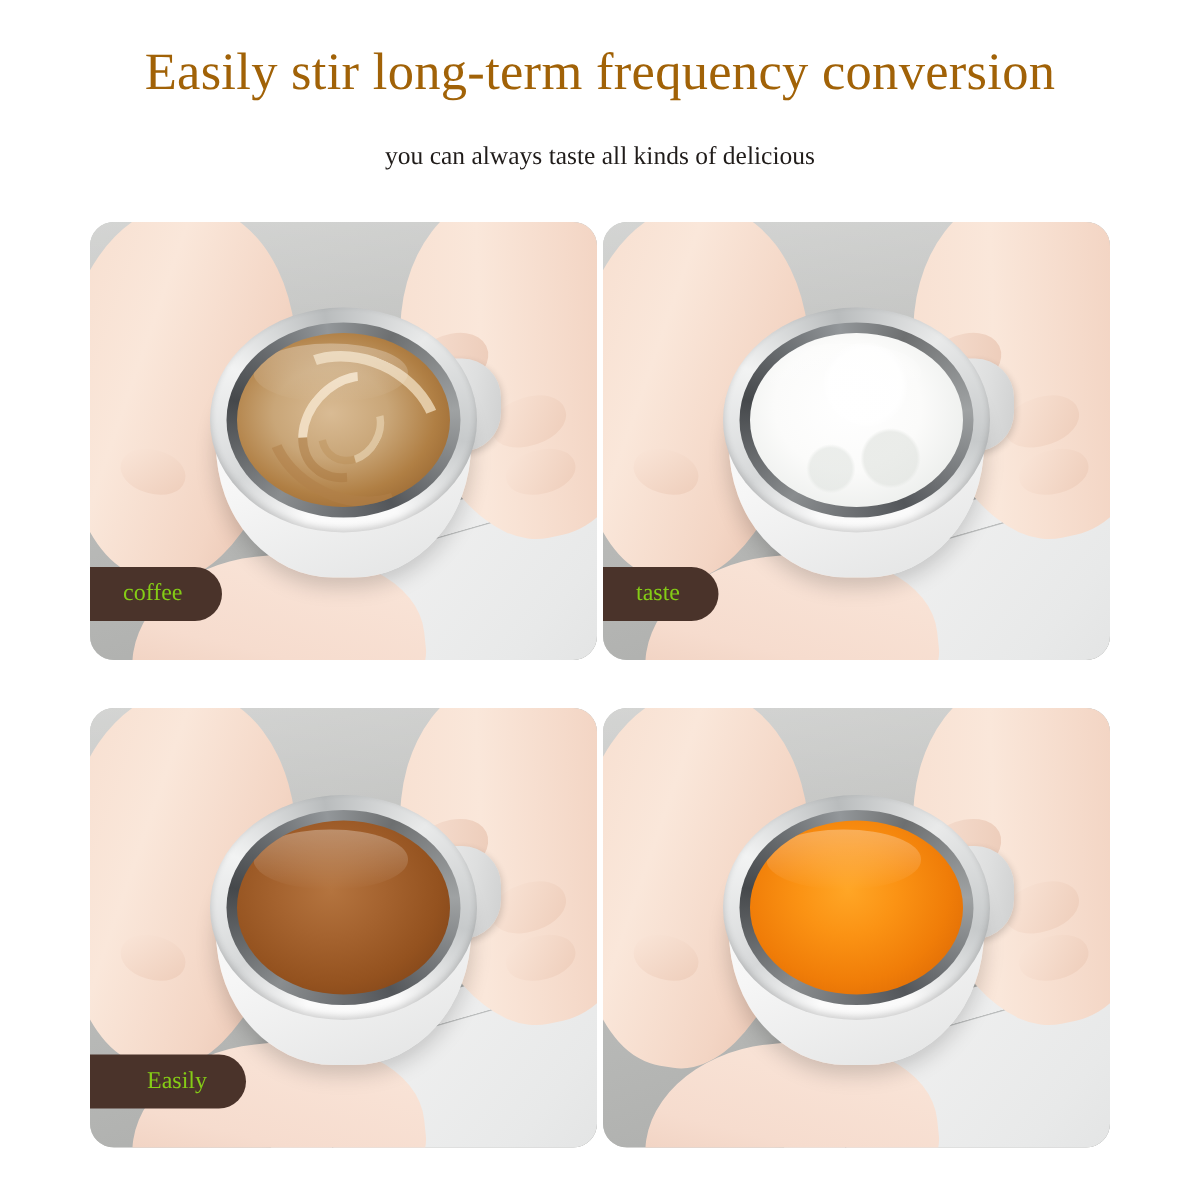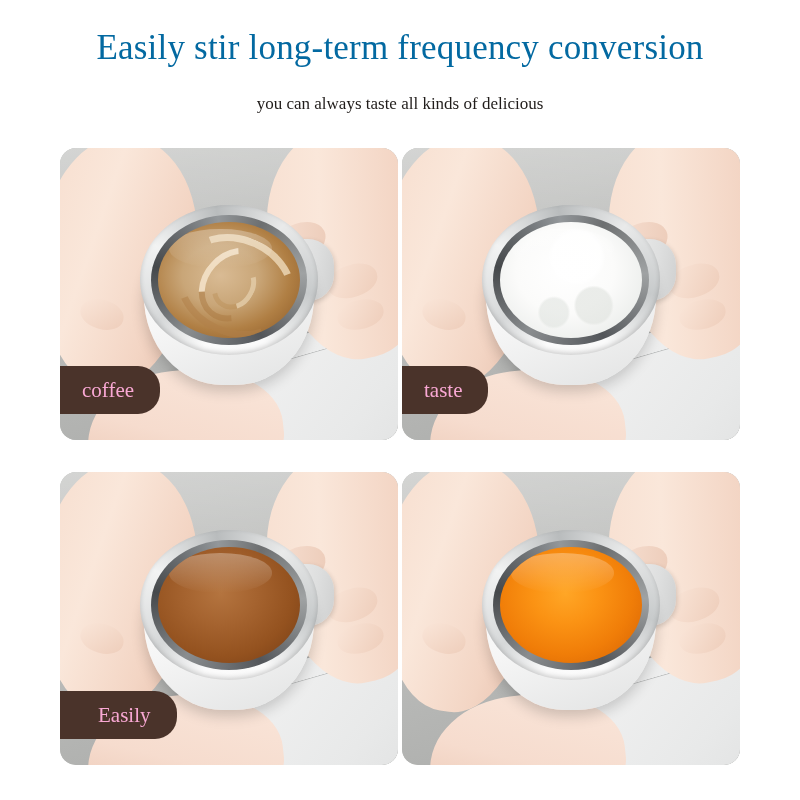--- a/index.html
+++ b/index.html
@@ -19,21 +19,21 @@
   .header {
     width: 800px;
     padding-top: 26px;
     text-align: center;
   }
   .headline {
     font-family: "Liberation Serif", "DejaVu Serif", serif;
     font-size: 35px;
     line-height: 44px;
     font-weight: 400;
-    color: #0369a1;
+    color: #a16207;
     letter-spacing: 0.2px;
     white-space: nowrap;
   }
   .subhead {
     font-family: "Liberation Serif", "DejaVu Serif", serif;
     font-size: 17px;
     line-height: 26px;
     font-weight: 400;
     color: #201c1a;
     margin-top: 21px;
@@ -266,29 +266,29 @@
   
   .liq-juice {
     background: radial-gradient(ellipse at 46% 40%, #ffa626 0%, #fb9314 30%, #f07d08 62%, #dd6a05 86%, #c85a04 100%);
   }
 
   
   .label-pill {
     position: absolute;
     left: 0;
     bottom: 26px;
-    height: 48px;
+    height: 36px;
     display: flex;
     align-items: center;
     padding: 0 26px 0 22px;
     background: #4a332a;
     border-radius: 0 22px 22px 0;
-    color: #f9a8d4;
+    color: #84cc16;
     font-family: "Liberation Serif", "DejaVu Serif", serif;
-    font-size: 21px;
+    font-size: 16px;
     line-height: 1;
     white-space: nowrap;
     z-index: 5;
   }
   .label-pill.indent { padding-left: 38px; }
 </style>
 </head>
 <body>
 
 <div class="header">

